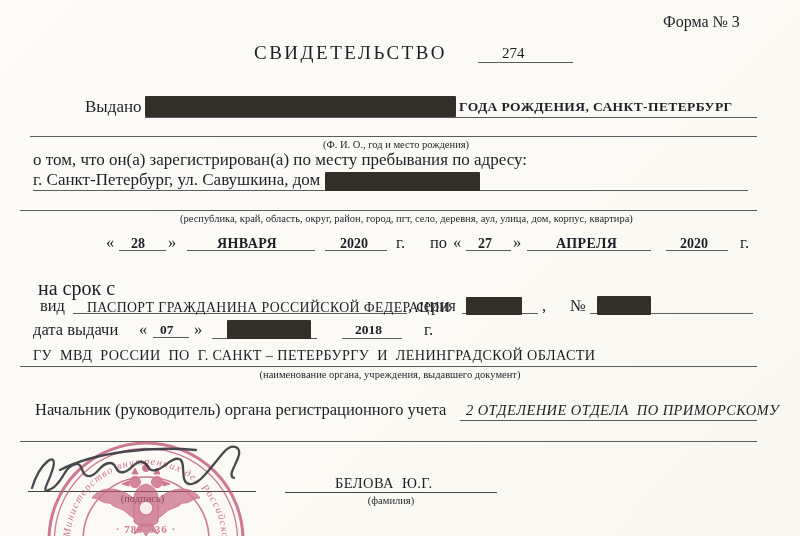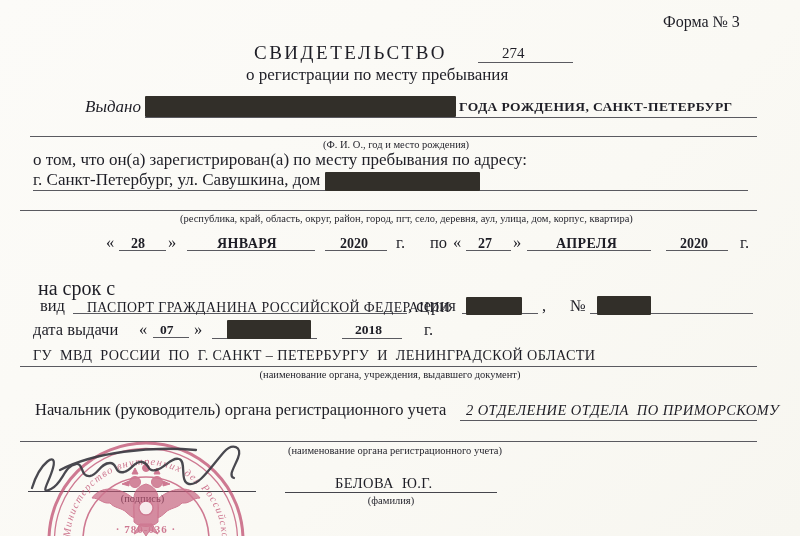--- a/index.html
+++ b/index.html
@@ -21,23 +21,22 @@
 </head>
 <body>
 
 <div id="doc">
 
   <div class="t" style="left:663px;top:13px;font-size:16px;">Форма № 3</div>
 
   <div class="t" style="left:254px;top:43px;font-size:19px;letter-spacing:2.5px;">СВИДЕТЕЛЬСТВО</div>
   <div class="t" style="left:502px;top:45px;font-size:15px;">274</div>
   <div class="ln" style="left:478px;top:62px;width:95px;"></div>
-  <div class="t" style="left:246px;top:66px;font-size:17px;">о регистрации по месту пребывания</div>
 
-  <div class="t" style="left:85px;top:98px;font-size:17px;font-style:italic;">Выдано</div>
+  <div class="t" style="left:85px;top:98px;font-size:17px;">Выдано</div>
   <div class="ln" style="left:145px;top:117px;width:612px;"></div>
   <div class="bar" style="left:145px;top:96px;width:311px;height:21px;"></div>
   <div class="t bold up" style="left:459px;top:100px;font-size:13.5px;">ГОДА РОЖДЕНИЯ, САНКТ-ПЕТЕРБУРГ</div>
   <div class="ln" style="left:30px;top:136px;width:727px;"></div>
   <div class="cap" style="left:246px;top:139px;width:300px;">(Ф. И. О., год и место рождения)</div>
 
   <div class="t" style="left:33px;top:171px;font-size:17px;">г. Санкт-Петербург, ул. Савушкина, дом</div>
   <div class="t" style="left:33px;top:151px;font-size:17px;">о том, что он(а) зарегистрирован(а) по месту пребывания по адресу:</div>
   <div class="ln" style="left:33px;top:190px;width:715px;"></div>
   <div class="bar" style="left:325px;top:172px;width:155px;height:19px;"></div>
@@ -88,21 +87,20 @@
   <div class="t" style="left:424px;top:321px;font-size:16.5px;">г.</div>
 
   <div class="t up" style="left:33px;top:348px;font-size:14.2px;">ГУ  МВД  РОССИИ  ПО  Г. САНКТ – ПЕТЕРБУРГУ  И  ЛЕНИНГРАДСКОЙ ОБЛАСТИ</div>
   <div class="ln" style="left:20px;top:366px;width:737px;"></div>
   <div class="cap" style="left:225px;top:369px;width:330px;">(наименование органа, учреждения, выдавшего документ)</div>
 
   <div class="t" style="left:35px;top:401px;font-size:16.5px;">Начальник (руководитель) органа регистрационного учета</div>
   <div class="ln" style="left:460px;top:420px;width:297px;"></div>
   <div class="t up" style="left:466px;top:403px;font-size:14.5px;font-style:italic;">2 ОТДЕЛЕНИЕ ОТДЕЛА  ПО ПРИМОРСКОМУ</div>
   <div class="ln" style="left:20px;top:441px;width:737px;"></div>
-  <div class="cap" style="left:245px;top:445px;width:300px;">(наименование органа регистрационного учета)</div>
 
   <div class="ln" style="left:28px;top:491px;width:228px;border-bottom-color:#45454c;"></div>
   <div class="cap" style="left:85px;top:493px;width:115px;">(подпись)</div>
   <div class="ln" style="left:285px;top:492px;width:212px;border-bottom-color:#45454c;"></div>
   <div class="t up" style="left:335px;top:476px;font-size:14.5px;">БЕЛОВА  Ю.Г.</div>
   <div class="cap" style="left:331px;top:495px;width:120px;">(фамилия)</div>
 
   <svg width="800" height="536" viewBox="0 0 800 536">
     <g opacity="0.78">
       <circle cx="146" cy="540" r="97" fill="none" stroke="#c25576" stroke-width="3"></circle>

